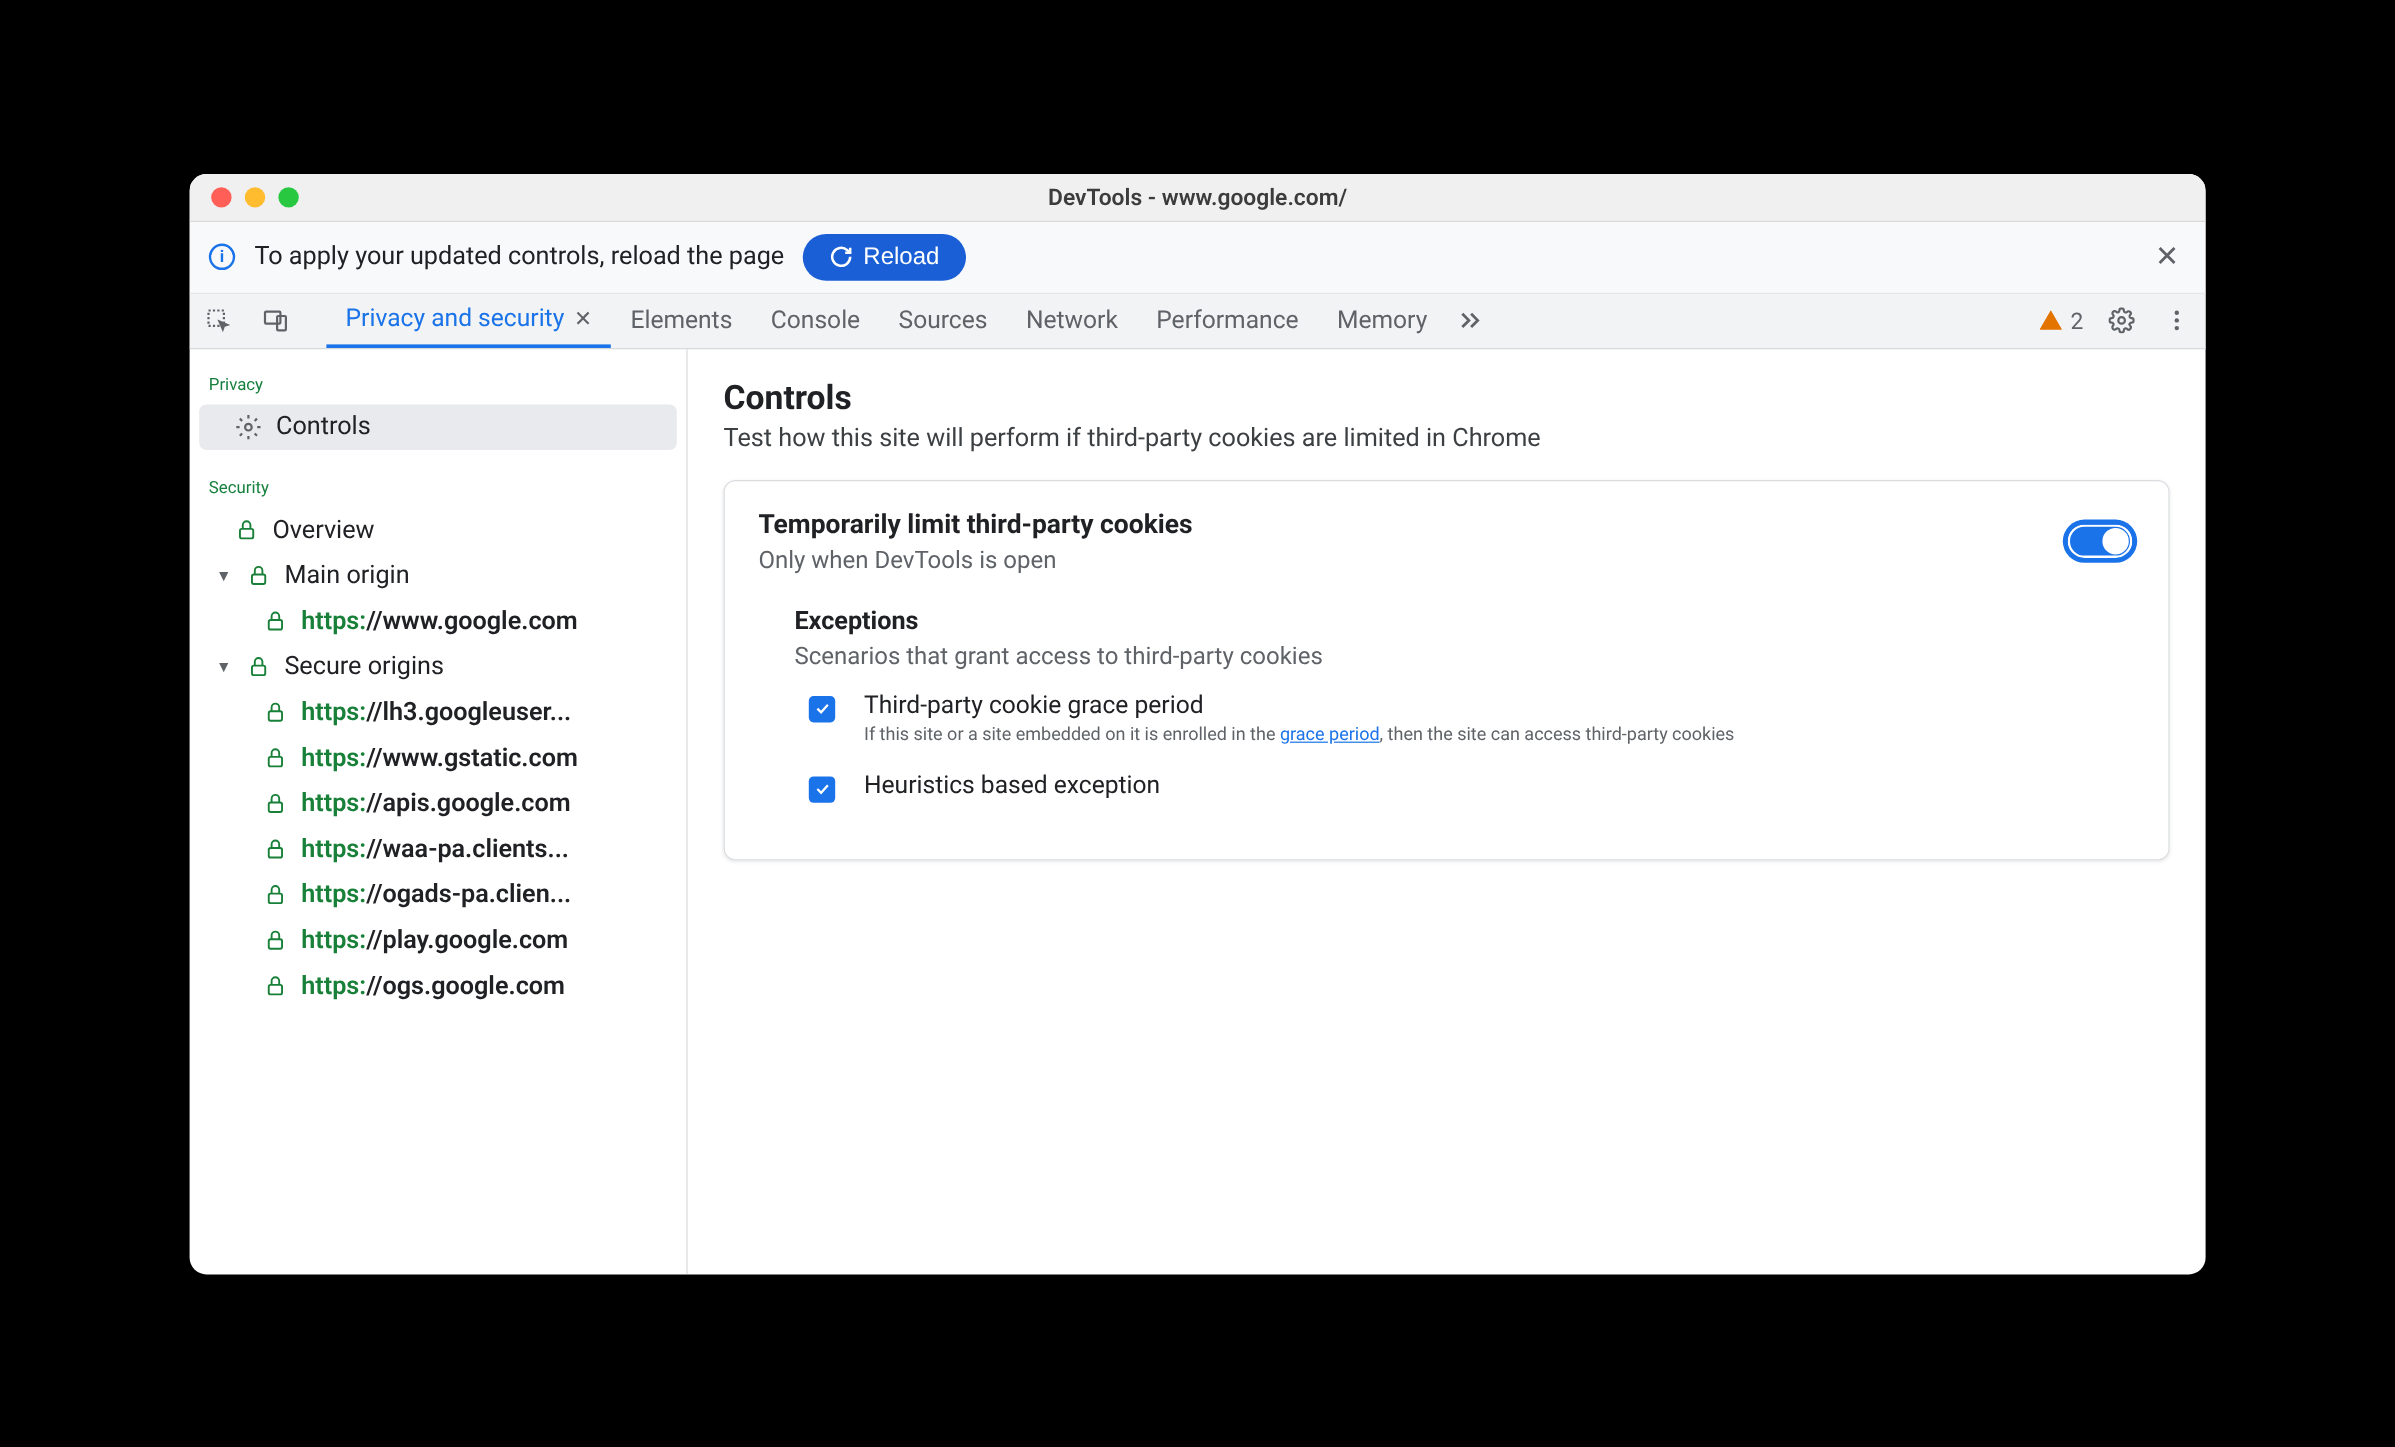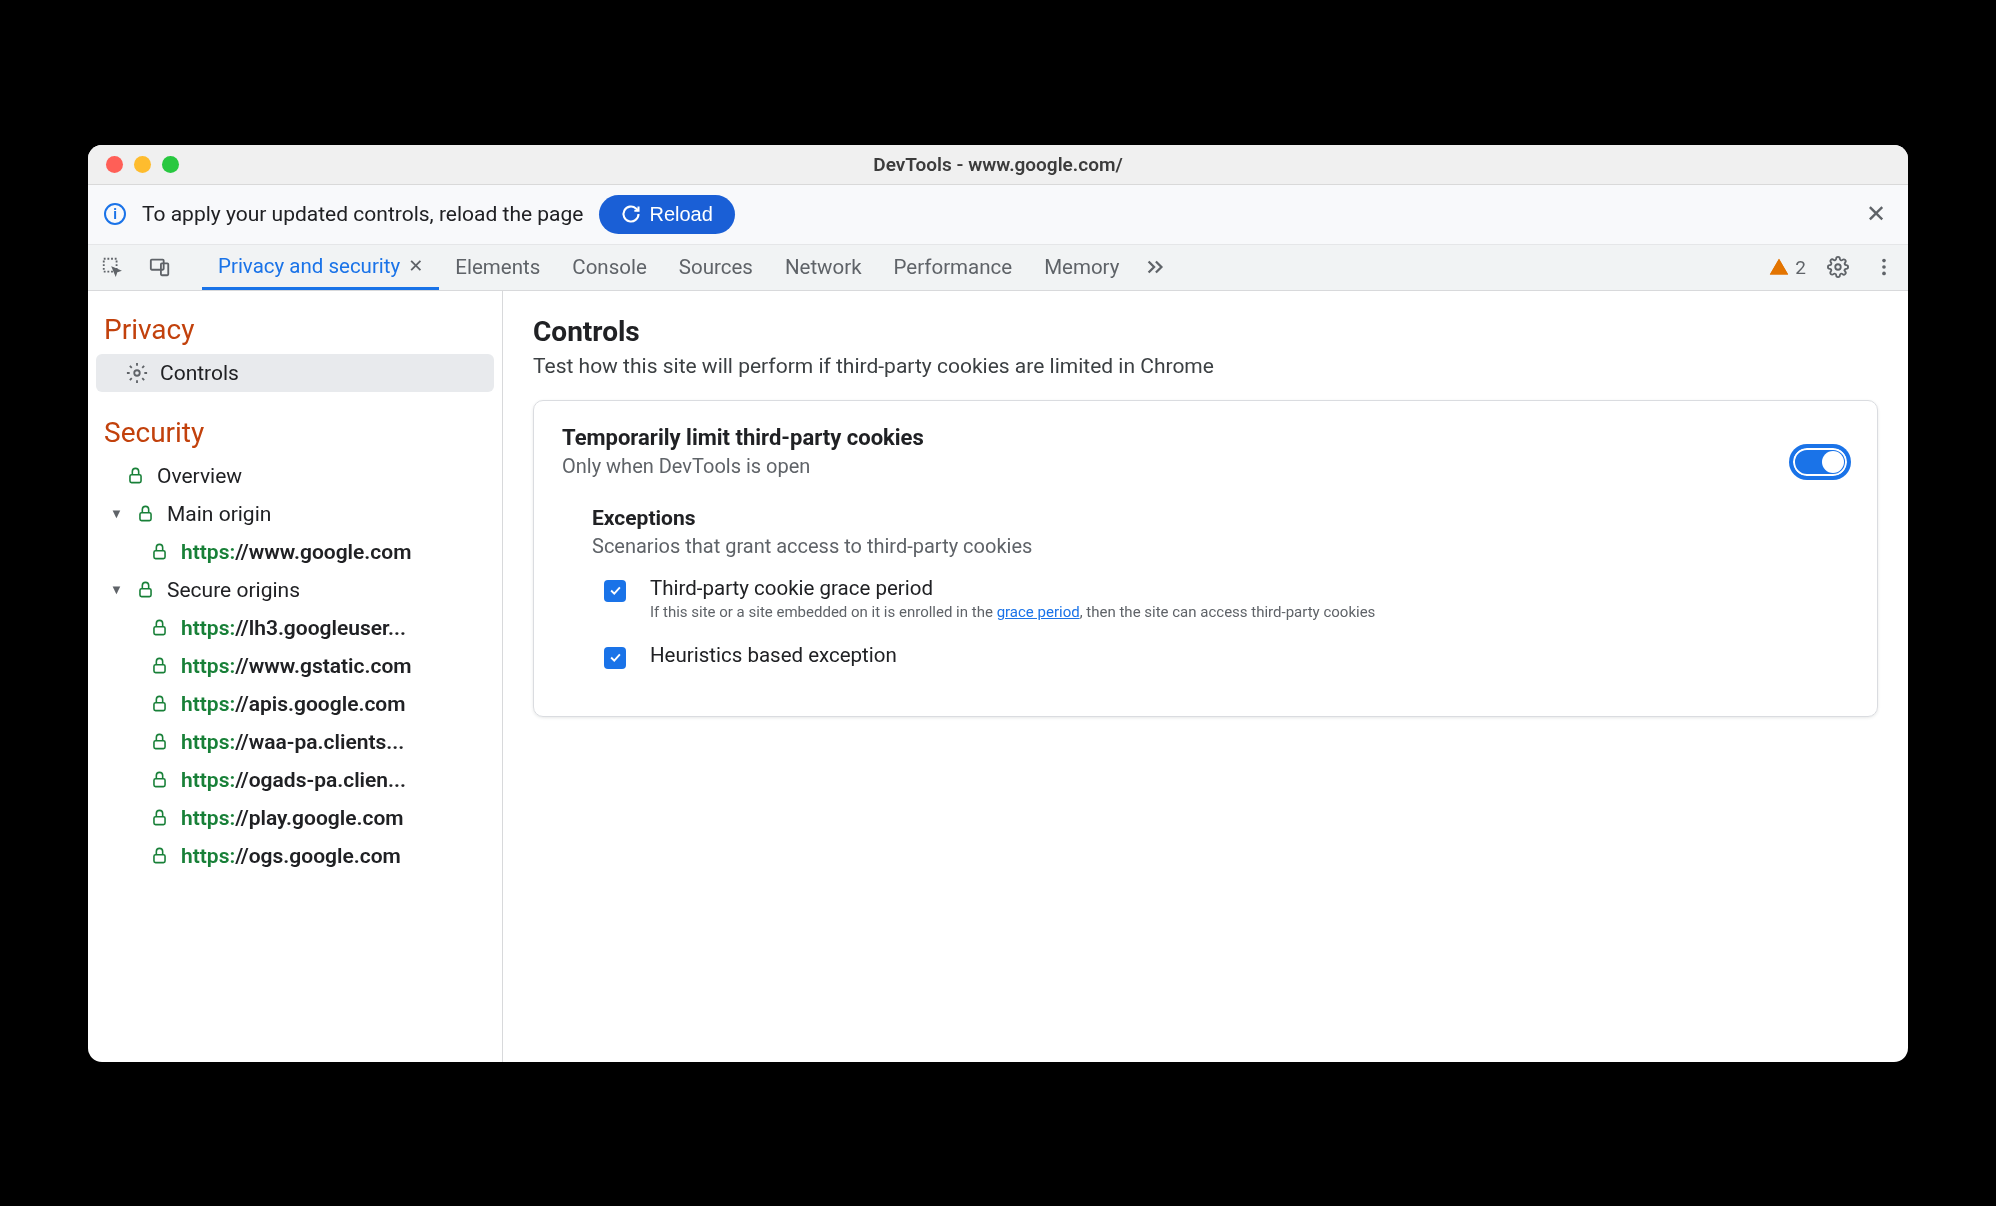--- a/index.html
+++ b/index.html
@@ -6,21 +6,21 @@
 body {
   background: #000;
   font-family: -apple-system, BlinkMacSystemFont, "Segoe UI", Roboto, sans-serif;
   width: 1996px;
   height: 1206px;
   display: flex;
   align-items: center;
   justify-content: center;
 }
 .window {
-  width: 1820px;
+  width: 1680px;
   height: 917px;
   background: #fff;
   border-radius: 14px;
   overflow: hidden;
   box-shadow: 0 20px 60px rgba(0,0,0,0.5);
   display: flex;
   flex-direction: column;
 }
 .titlebar {
   height: 40px;
@@ -145,22 +145,22 @@
   flex: 1;
   overflow: hidden;
 }
 .sidebar {
   width: 415px;
   border-right: 1px solid #d8d9db;
   padding-top: 14px;
   overflow: auto;
 }
 .side-section {
-  font-size: 28px;
-  color: #c2410c;
+  font-size: 14px;
+  color: #15803d;
   padding: 8px 16px;
 }
 .side-item {
   display: flex;
   align-items: center;
   gap: 12px;
   padding: 7px 10px 7px 30px;
   font-size: 21px;
   color: #202124;
   cursor: pointer;
@@ -199,21 +199,21 @@
   margin-bottom: 22px;
 }
 .card {
   border: 1px solid #dadce0;
   border-radius: 10px;
   padding: 24px 28px;
   box-shadow: 0 1px 3px rgba(60,64,67,0.12);
 }
 .card-head {
   display: flex;
-  align-items: flex-end;
+  align-items: center;
   justify-content: space-between;
 }
 .card-head h2 {
   font-size: 22px;
   font-weight: 700;
   color: #202124;
 }
 .card-head .head-sub {
   font-size: 20px;
   color: #5f6368;

